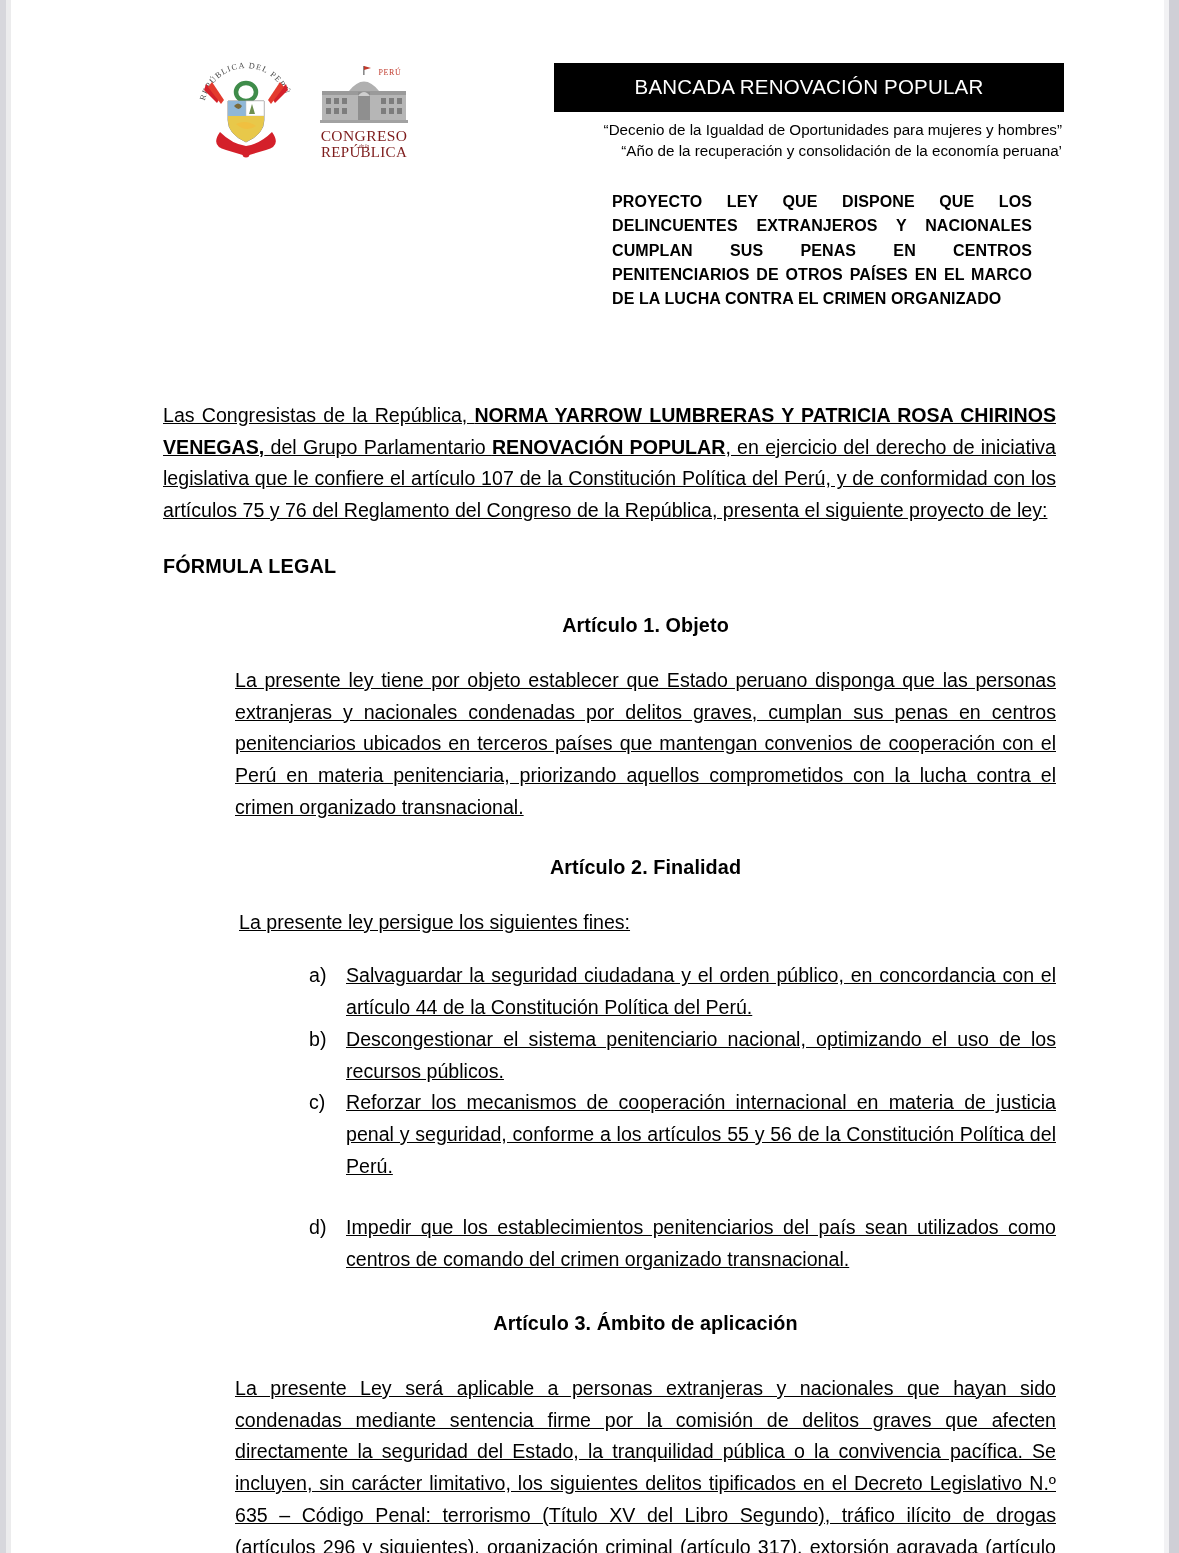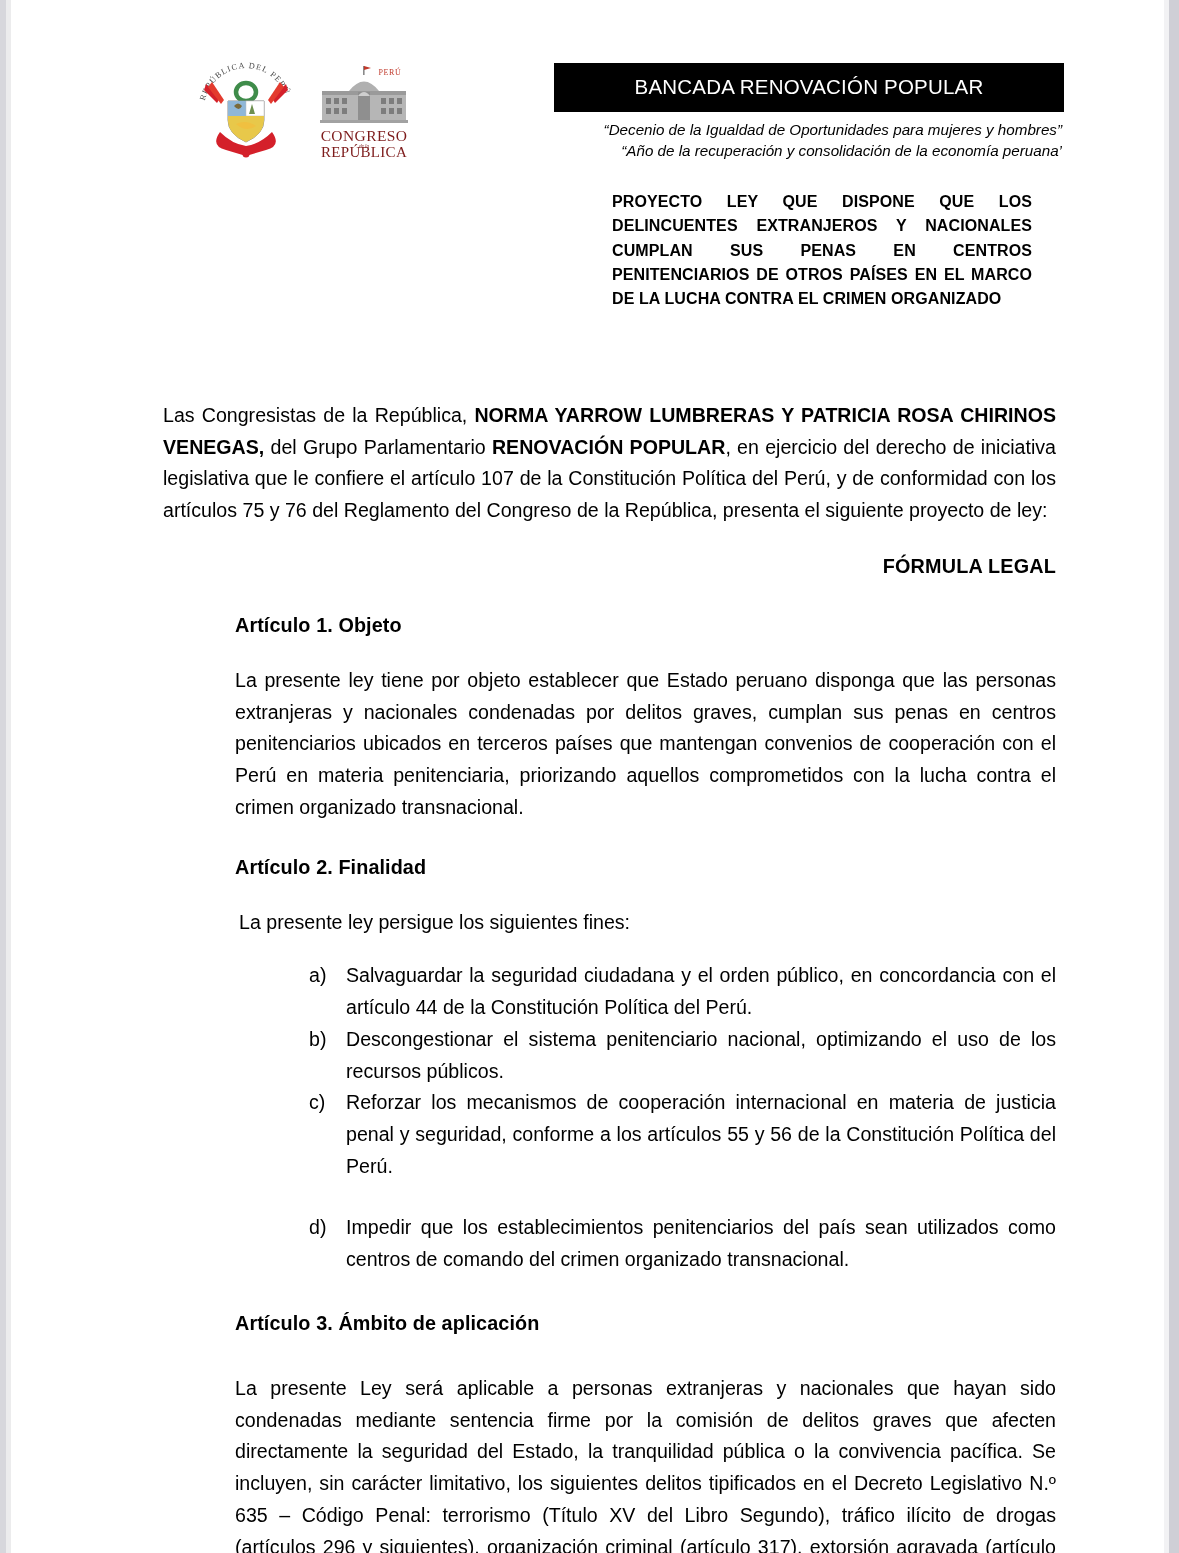--- a/index.html
+++ b/index.html
@@ -66,21 +66,20 @@
     font-size: 20.5px;
     font-weight: normal;
     letter-spacing: 0.2px;
     padding: 12px 4px 13px 4px;
     line-height: 1.15;
   }
 
   .banner-sub {
     margin-top: 7px;
     text-align: right;
-    font-style: italic;
     font-size: 15.2px;
     color: #000;
     line-height: 1.42;
     padding-right: 2px;
   }
 
   
   .doc-title {
     position: absolute;
     left: 600px;
@@ -102,43 +101,44 @@
     top: 400px;
     width: 1152px;
     padding: 0 108px 0 151px;
   }
 
   p, li {
     font-size: 19.6px;
     line-height: 1.62;
     text-align: justify;
     color: #000;
+    text-decoration: underline;
   }
 
   .intro {
     text-align: justify;
     margin-bottom: 0;
   }
   .intro b { font-weight: bold; }
 
   .centered-heading {
-    text-align: right;
+    text-align: left;
     font-weight: bold;
     font-size: 19.8px;
     margin-top: 28px;
     margin-bottom: 36px;
     letter-spacing: 0.2px;
   }
 
   .art-heading {
     font-weight: bold;
     font-size: 19.8px;
     margin-left: 72px;
     margin-bottom: 28px;
-    text-align: left;
+    text-align: center;
     letter-spacing: 0.1px;
   }
 
   .art-body {
     margin-left: 72px;
     margin-bottom: 32px;
   }
 
   .lead-line {
     margin-left: 76px;

